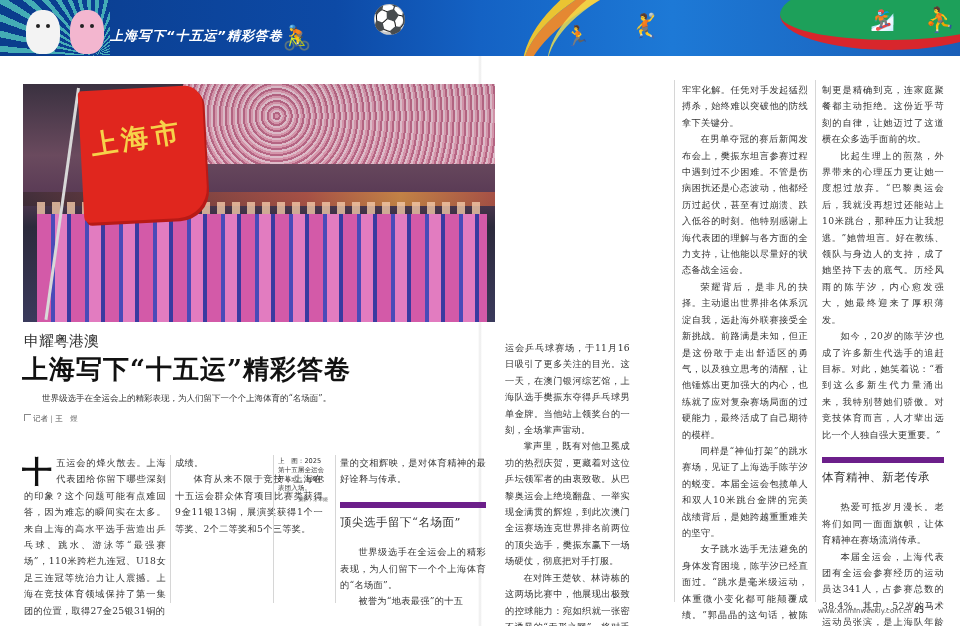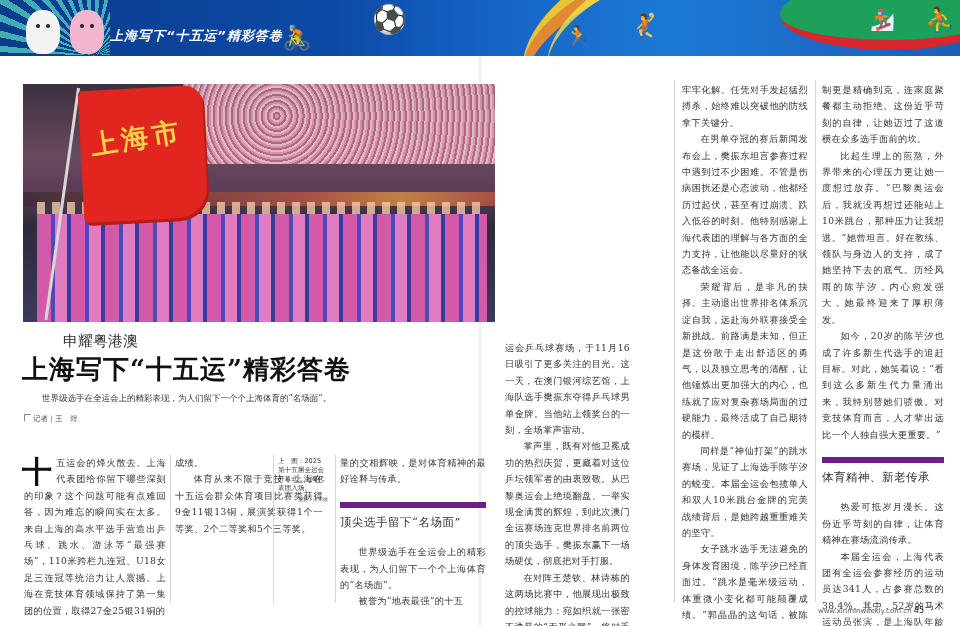--- a/index.html
+++ b/index.html
@@ -44,21 +44,21 @@
     background: repeating-linear-gradient(90deg, #d35aa8 0 14px, #4a4ab8 14px 18px, #e27cc0 18px 30px, #3a3aa0 30px 34px); }
   .photo .heads { position: absolute; left: 14px; top: 118px; width: 450px; height: 30px;
     background: repeating-linear-gradient(90deg, #f2c8a8 0 8px, transparent 8px 15px); opacity: .8; }
   .photo .flag { position: absolute; left: 58px; top: 4px; width: 124px; height: 132px; background: #e0261e;
     border-radius: 4px 18px 30px 6px; transform: rotate(-3deg); box-shadow: 2px 3px 0 #b81a16; }
   .photo .flag-text { position: absolute; left: 10px; top: 32px; color: #f6d24a; font-family: "DejaVu Serif", serif;
     font-weight: bold; font-size: 27px; letter-spacing: 4px; transform: rotate(-6deg); white-space: nowrap; }
   .photo .pole { position: absolute; left: 54px; top: 4px; width: 3px; height: 234px; background: #d8d8d8; transform: rotate(8deg); transform-origin: top; }
 
   
-  .kicker { position: absolute; left: 24px; top: 332px; font-family: "DejaVu Sans", sans-serif; font-size: 15px; color: #333; margin-left: 39px; }
+  .kicker { position: absolute; left: 24px; top: 332px; font-family: "DejaVu Sans", sans-serif; font-size: 15px; color: #333; }
   .headline { position: absolute; left: 22px; top: 352px; font-family: "DejaVu Serif", serif; font-weight: 900;
     font-size: 26px; color: #111; letter-spacing: 1px; }
   .deck { position: absolute; left: 42px; top: 393px; font-size: 8.5px; color: #333; }
   .byline { position: absolute; left: 24px; top: 414px; font-size: 7.5px; color: #555; font-family: "DejaVu Sans", sans-serif; }
   .byline .mark { display: inline-block; width: 7px; height: 7px; border: 1px solid #888; border-right: none; border-bottom: none; margin-right: 2px; }
 
   
   .col { position: absolute; font-size: 9.2px; line-height: 16.4px; color: #333; text-align: justify; letter-spacing: 0.3px; }
   .col p { text-indent: 2em; }
   .col p.noindent { text-indent: 0; }
@@ -164,21 +164,21 @@
   <p>同样是“神仙打架”的跳水赛场，见证了上海选手陈芋汐的蜕变。本届全运会包揽单人和双人10米跳台金牌的完美战绩背后，是她跨越重重难关的坚守。</p>
   <p>女子跳水选手无法避免的身体发育困境，陈芋汐已经直面过。“跳水是毫米级运动，体重微小变化都可能颠覆成绩。”郭晶晶的这句话，被陈芋汐刻在了心里。为维持1.65米身高对应的42.5公斤跳水队员标准体重，她把体重秤变成了随身之物，训练间隙平均要称10次体重，超标200克，就额外加练5公里。饮食上的控</p>
 </div>
 <div class="vrule" style="left:815px;top:80px;height:522px;"></div>
 <div class="col col-6">
   <p class="noindent">制更是精确到克，连家庭聚餐都主动拒绝。这份近乎苛刻的自律，让她迈过了这道横在众多选手面前的坎。</p>
   <p>比起生理上的煎熬，外界带来的心理压力更让她一度想过放弃。“巴黎奥运会后，我就没再想过还能站上10米跳台，那种压力让我想逃。”她曾坦言。好在教练、领队与身边人的支持，成了她坚持下去的底气。历经风雨的陈芋汐，内心愈发强大，她最终迎来了厚积薄发。</p>
   <p>如今，20岁的陈芋汐也成了许多新生代选手的追赶目标。对此，她笑着说：“看到这么多新生代力量涌出来，我特别替她们骄傲。对竞技体育而言，人才辈出远比一个人独自强大更重要。”</p>
   <div class="section-bar"></div>
   <div class="section-title">体育精神、新老传承</div>
-  <p>热爱可抵岁月漫长。这份近乎苛刻的自律，让体育精神在赛场流淌传承。</p>
+  <p>热爱可抵岁月漫长。老将们如同一面面旗帜，让体育精神在赛场流淌传承。</p>
   <p>本届全运会，上海代表团有全运会参赛经历的运动员达341人，占参赛总数的38.4%。其中，52岁的马术运动员张滨，是上海队年龄最大的参赛选手，已是连续参加全运会的“九朝元老”。在十五运会的赛场，他坦言：马术这项运动，只要健康跟得上，随着时间和经验的积累，他的状</p>
 </div>
 
 <div class="folio folio-left">
   <b>44</b>
   <span>www.xinminweekly.com.cn</span>
 </div>
 <div class="folio folio-right">
   <span>www.xinminweekly.com.cn</span>
   <b>45</b>

